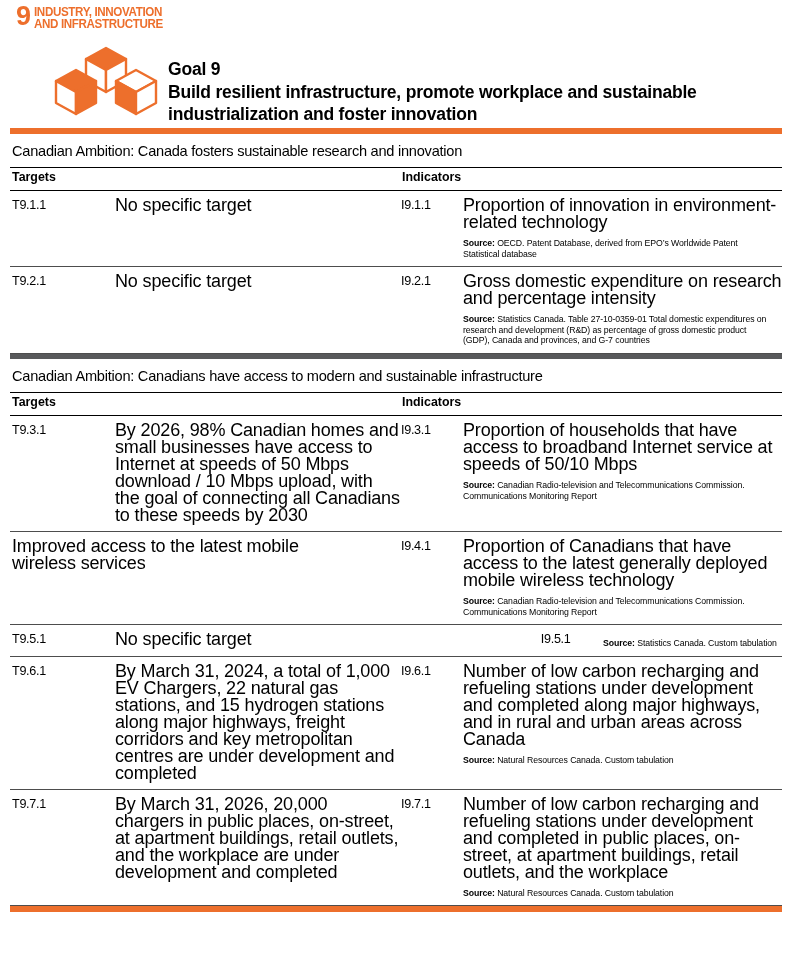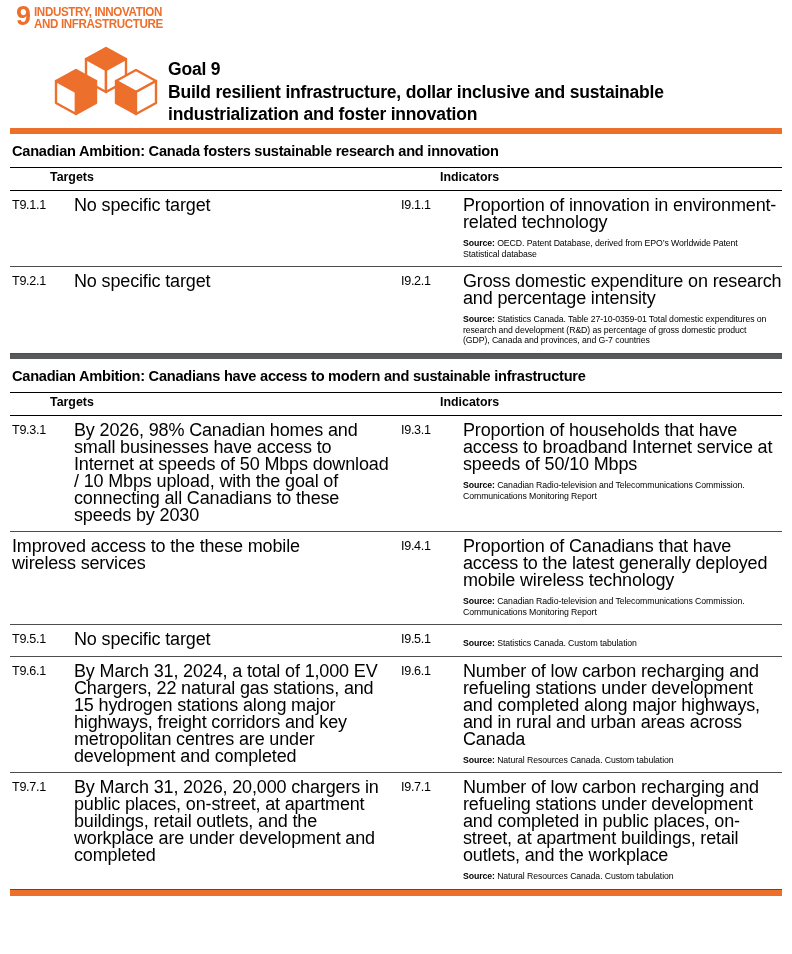--- a/index.html
+++ b/index.html
@@ -100,46 +100,46 @@
     height: 1px;
     background: #000000;
   }
   .rule-hair {
     height: 1px;
     background: #4d4d4d;
   }
 
   
   .ambition {
-    font-weight: bold;
+    font-weight: normal;
     font-size: 14.6px;
     line-height: 20px;
     letter-spacing: -0.25px;
     padding: 7px 0 6px 2px;
   }
   .colhead {
     display: flex;
     font-weight: bold;
     font-size: 12.4px;
     line-height: 15px;
     padding: 2px 0 5px 2px;
   }
-  .colhead .c-targets { width: 390px; margin-left: 38px; }
+  .colhead .c-targets { width: 390px; }
   .colhead .c-indicators { flex: 1; }
 
   
   .row {
     display: flex;
     padding: 6px 0 7px 0;
   }
   .cell {
     display: flex;
   }
-  .cell-target { width: 390px; padding-left: 2px; box-sizing: border-box; }
-  .cell-indicator { flex: 1; padding-left: 1px; box-sizing: border-box; }
+  .cell-target { width: 390px; padding-left: 2px; box-sizing: border-box; gap: 41px; }
+  .cell-indicator { flex: 1; padding-left: 1px; box-sizing: border-box; justify-content: flex-end; }
   .code {
     font-size: 12.6px;
     line-height: 17px;
     width: 62px;
     flex: none;
     letter-spacing: -0.3px;
   }
   .body-text {
     font-size: 18px;
     line-height: 17px;
@@ -186,21 +186,21 @@
 
           <polygon points="82,26 102,37 82,48 62,37" fill="#ffffff"></polygon>
           <polygon points="62,37 82,48 82,70 62,59" fill="#ED6F2C"></polygon>
           <polygon points="102,37 102,59 82,70 82,48" fill="#ffffff"></polygon>
         </g>
       </svg>
     </div>
 
     <div class="goal-title">
       <div class="goal-line">Goal 9</div>
-      <div class="goal-heading">Build resilient infrastructure, dollar inclusive and sustainable industrialization and foster innovation</div>
+      <div class="goal-heading">Build resilient infrastructure, promote workplace and sustainable industrialization and foster innovation</div>
     </div>
   </div>
 
   <div class="rule-orange"></div>
 
   <div id="sections-root">
   <div class="section">
     <div class="ambition">Canadian Ambition: Canada fosters sustainable research and innovation</div>
     <div class="rule-thin"></div>
     <div class="colhead">
@@ -258,21 +258,21 @@
       <div class="code">I9.3.1</div>
       <div class="indicator-body">
         <div class="body-text">Proportion of households that have access to broadband Internet service at speeds of 50/10 Mbps</div>
         <div class="source"><b>Source:</b><span> Canadian Radio-television and Telecommunications Commission. Communications Monitoring Report</span></div>
       </div>
     </div>
   </div>
 <div class="rule-hair"></div>
   <div class="row">
     <div class="cell cell-target">
-      <div class="body-text">Improved access to the these mobile wireless services</div>
+      <div class="body-text">Improved access to the latest mobile wireless services</div>
     </div>
     <div class="cell cell-indicator">
       <div class="code">I9.4.1</div>
       <div class="indicator-body">
         <div class="body-text">Proportion of Canadians that have access to the latest generally deployed mobile wireless technology</div>
         <div class="source"><b>Source:</b><span> Canadian Radio-television and Telecommunications Commission. Communications Monitoring Report</span></div>
       </div>
     </div>
   </div>
 <div class="rule-hair"></div>

